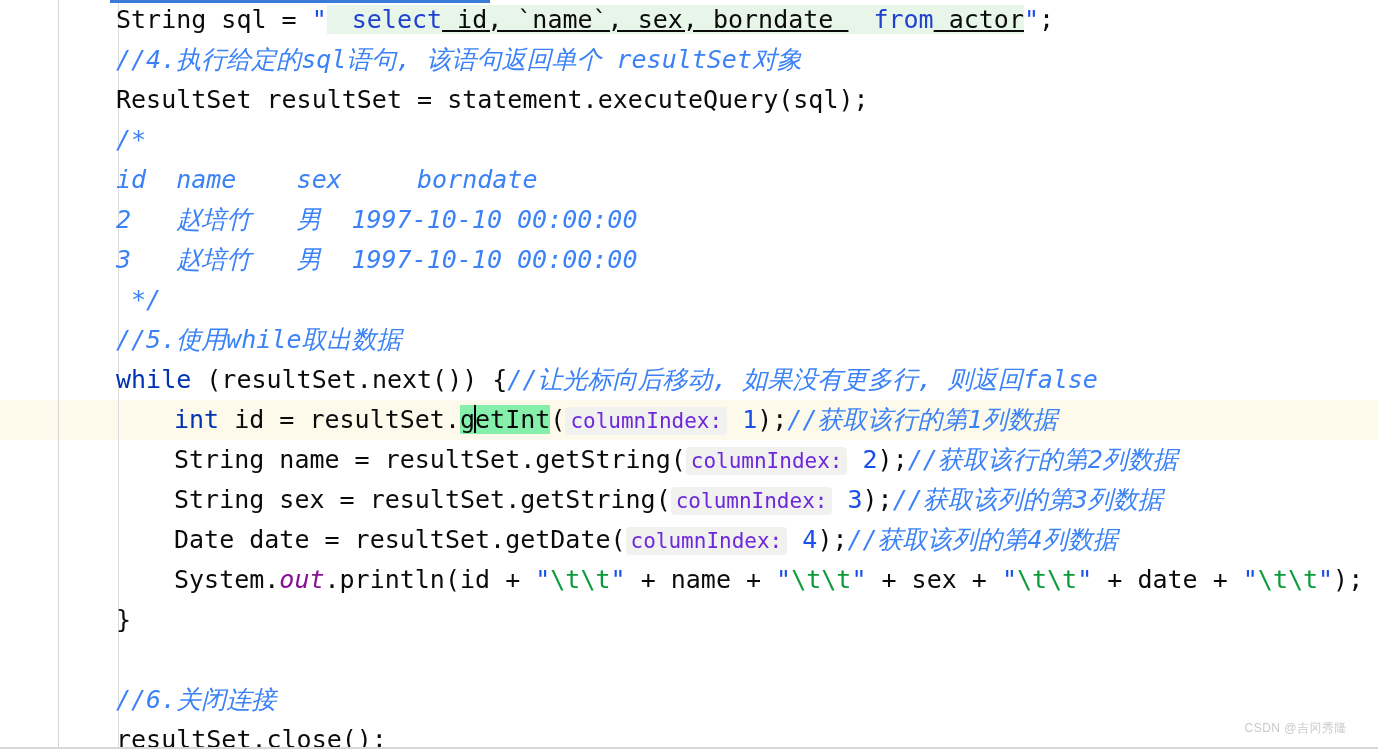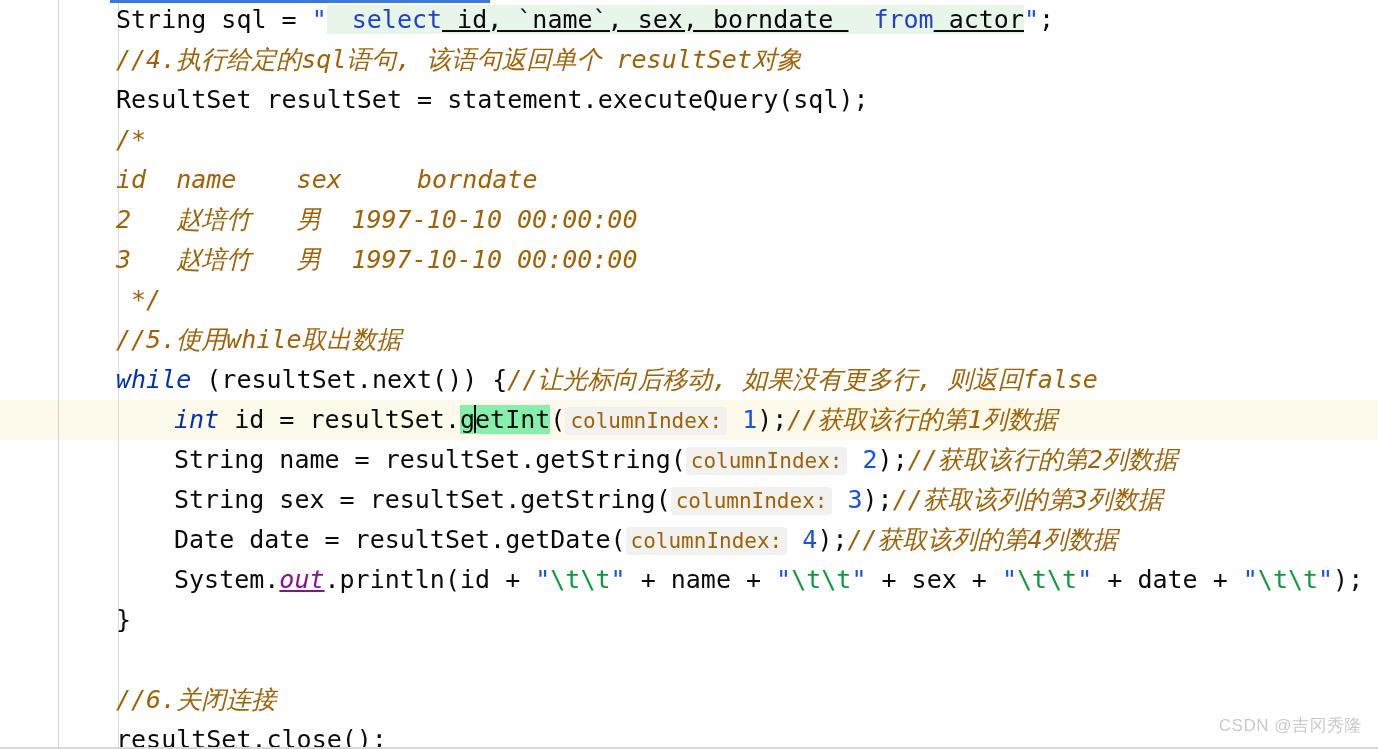--- a/index.html
+++ b/index.html
@@ -24,41 +24,41 @@
 
   .code{
     position:absolute;left:0;top:0;right:0;bottom:0;
     font-size:25px;line-height:40px;
     color:#0b0b0b;
     white-space:pre;
   }
   .line{height:40px;padding-left:116px;white-space:pre;position:relative;}
 
   
-  .kw{color:#0033b3;font-style:italic;}                
+  .kw{color:#0033b3;}                
   .sqlstr{color:#0b0b0b;text-decoration:underline;}             
   .sqlkw{color:#2042d0;padding-left:25px;}              
   .sqlbg{background:#e8f5e9;}         
   .num{color:#1750eb;}                
-  .cmt{color:#a16207;font-style:italic;}
+  .cmt{color:#3b82f6;font-style:italic;}
   .jstr{color:#1750eb;}               
   .esc{color:#0b9b3a;margin-top:18px;}                
-  .field{color:#871094;font-style:italic;text-decoration:underline;} 
+  .field{color:#871094;font-style:italic;} 
   .hint{
-    color:#a16207;background:#f1f1f0;border-radius:4px;
+    color:#6d28d9;background:#f1f1f0;border-radius:4px;
     padding:2px 5px;font-size:21px;
   }
   .ident-hl{background:#86efac;}      
   .caret{
     display:inline-block;width:2px;height:28px;background:#000;
     vertical-align:-5px;margin:0 -1px;
   }
   .watermark{
-    position:absolute;right:16px;bottom:12px;
-    color:#c9c9c9;font-size:17px;
+    position:absolute;right:31px;bottom:12px;
+    color:#c9c9c9;font-size:12px;
     font-family:"Liberation Sans",sans-serif;
     letter-spacing:.5px;
   }
 </style>
 </head>
 <body>
 
 <div id="editor">
 
   <div class="curline" id="current-line-band" style="top: 400px;"></div>

